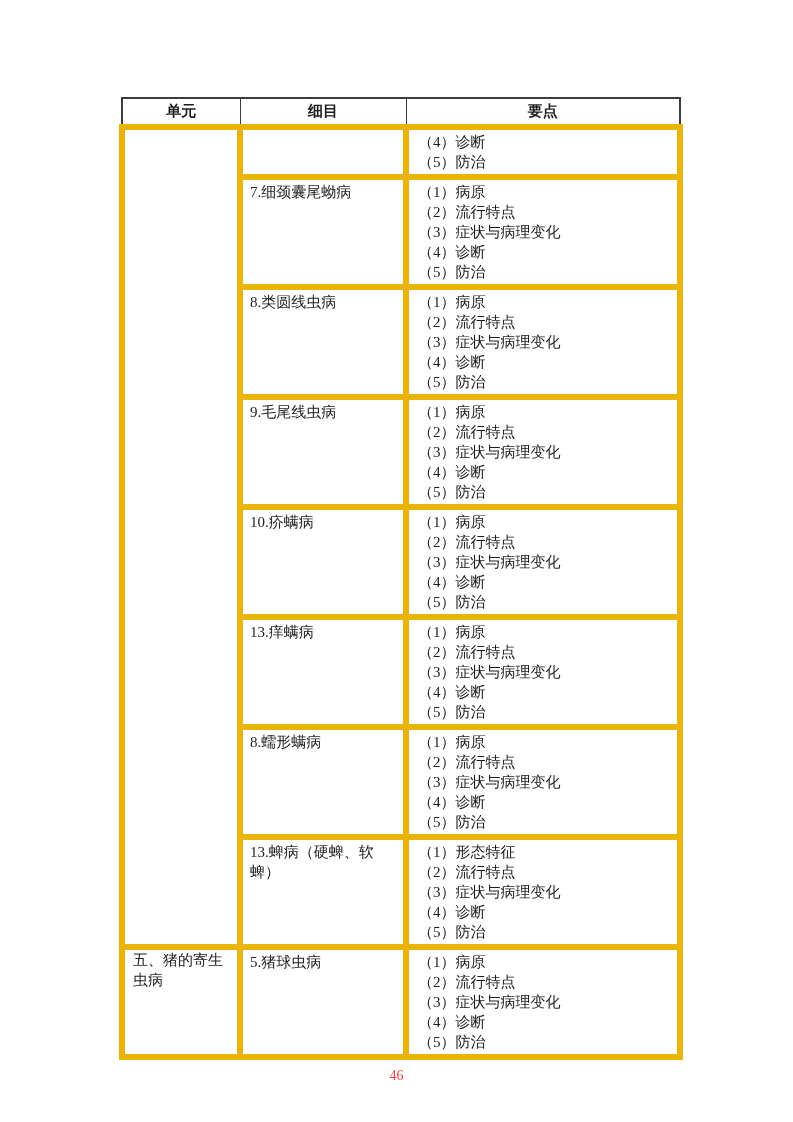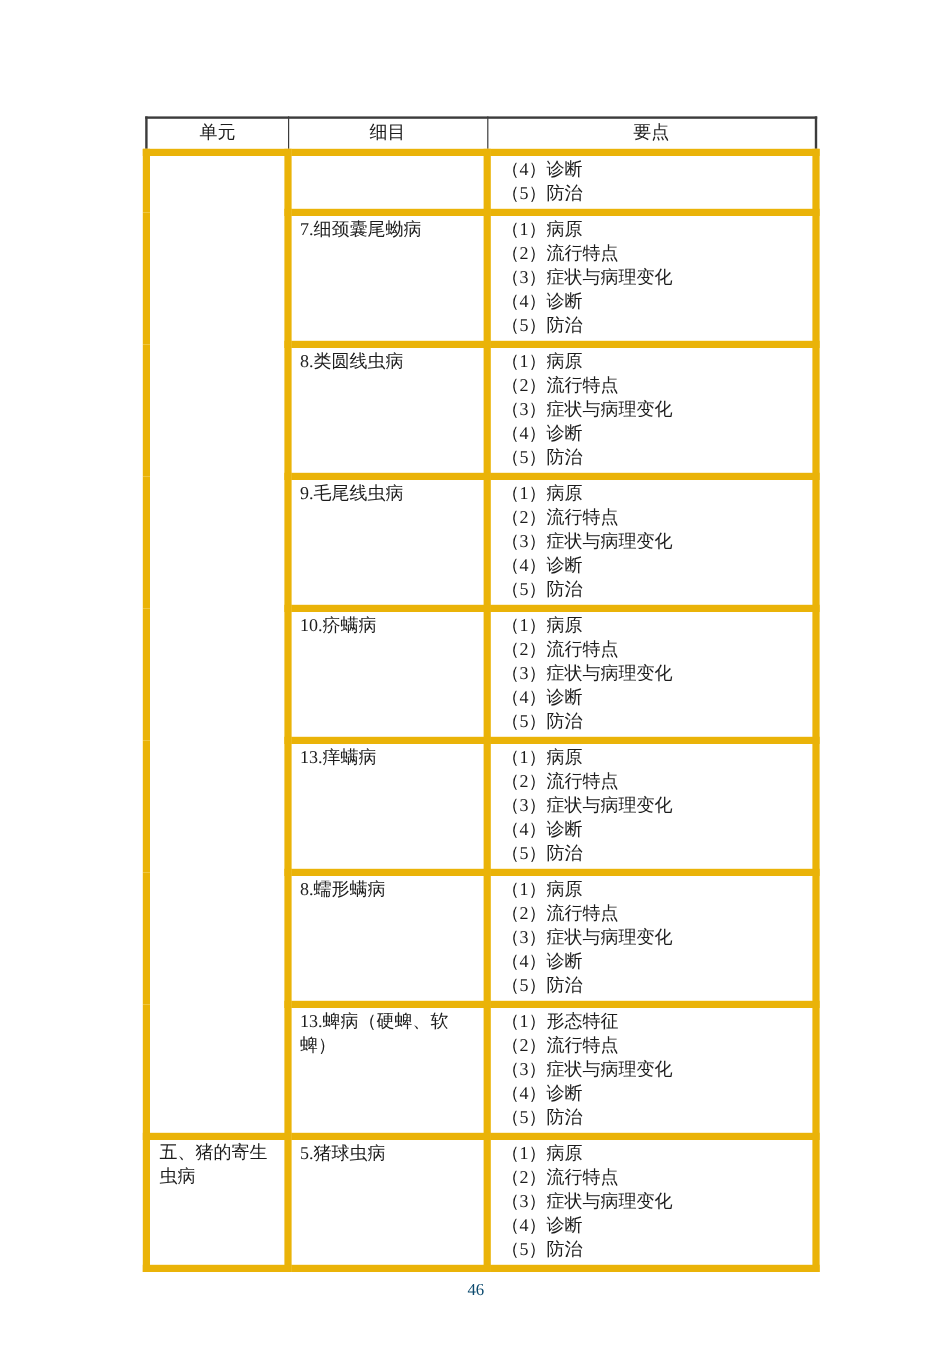--- a/index.html
+++ b/index.html
@@ -27,21 +27,21 @@
     width: 558px;
     border-collapse: collapse;
     table-layout: fixed;
     border: 2px solid #3c3c3c;
   }
   col.c-unit  { width: 118px; }
   col.c-item  { width: 166px; }
   col.c-points{ width: 274px; }
   th {
     font-size: 15px;
-    font-weight: normal;
+    font-weight: bold;
     padding: 3px 2px 4px;
     border: 1px solid #3c3c3c;
     border-bottom: 2px solid #3c3c3c;
     line-height: 18px;
   }
   td {
     border: 6px solid #eab308;
     vertical-align: top;
     font-size: 15px;
     line-height: 20px;
@@ -50,21 +50,21 @@
   td.points-cell { padding-left: 9px; }
   td.unit-cell   { padding-left: 8px; font-family: Liberation Mono, monospace; }
   .point-line { white-space: nowrap; }
   .footer {
     position: absolute;
     left: 0;
     top: 1068px;
     width: 100%;
     text-align: center;
     font-size: 14px;
-    color: #0c4a6e;
+    color: #ef4444;
   }
 </style>
 </head>
 <body>
 
 <div class="page">
 
   <table class="doc-table">
     <colgroup>
       <col class="c-unit">

